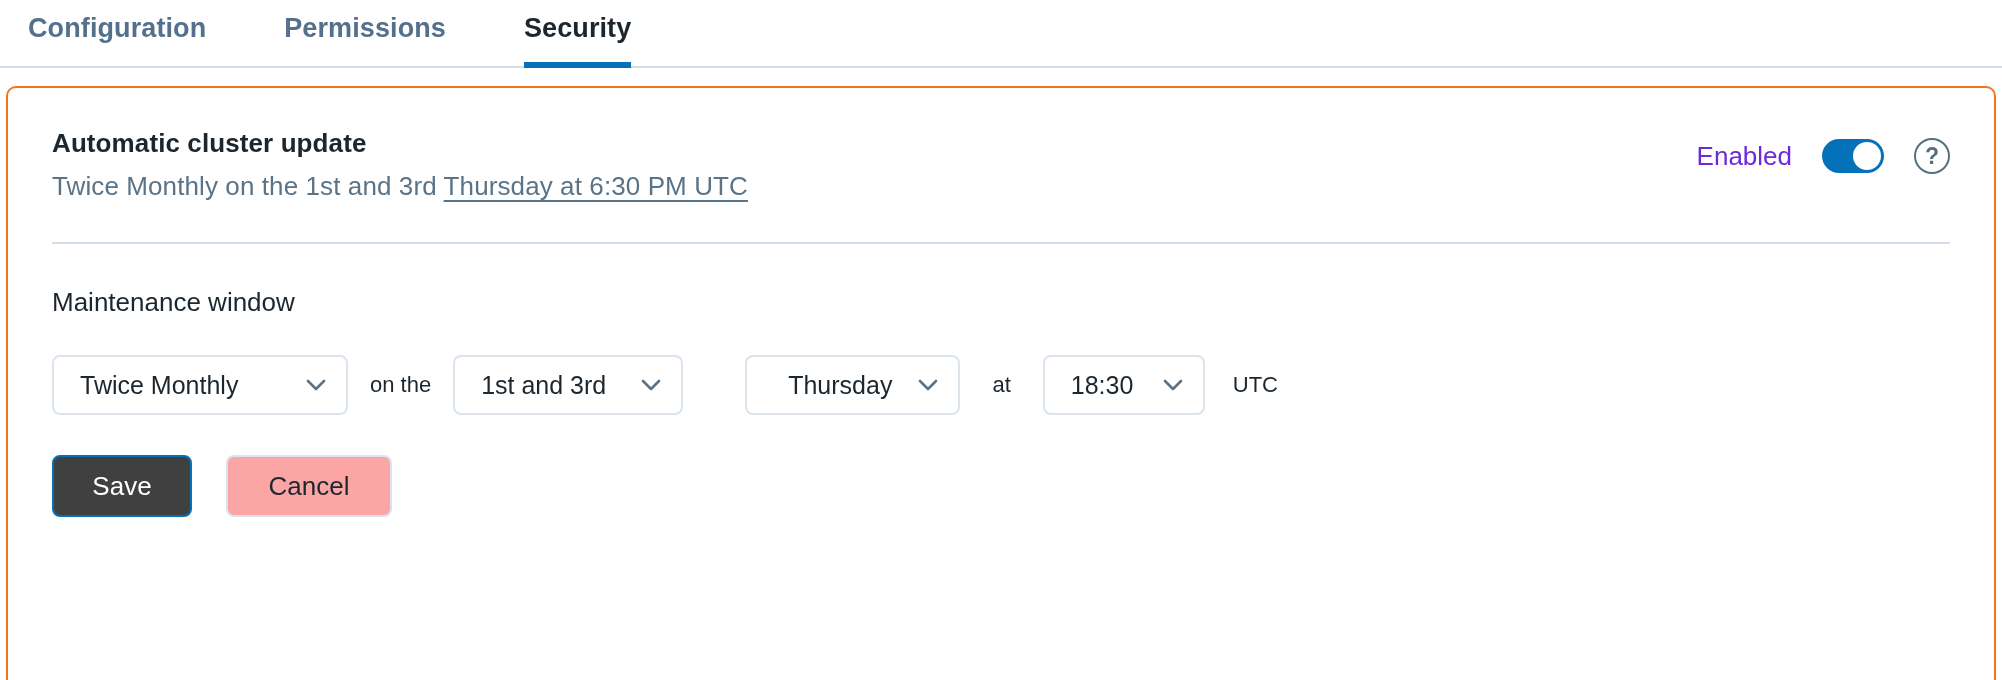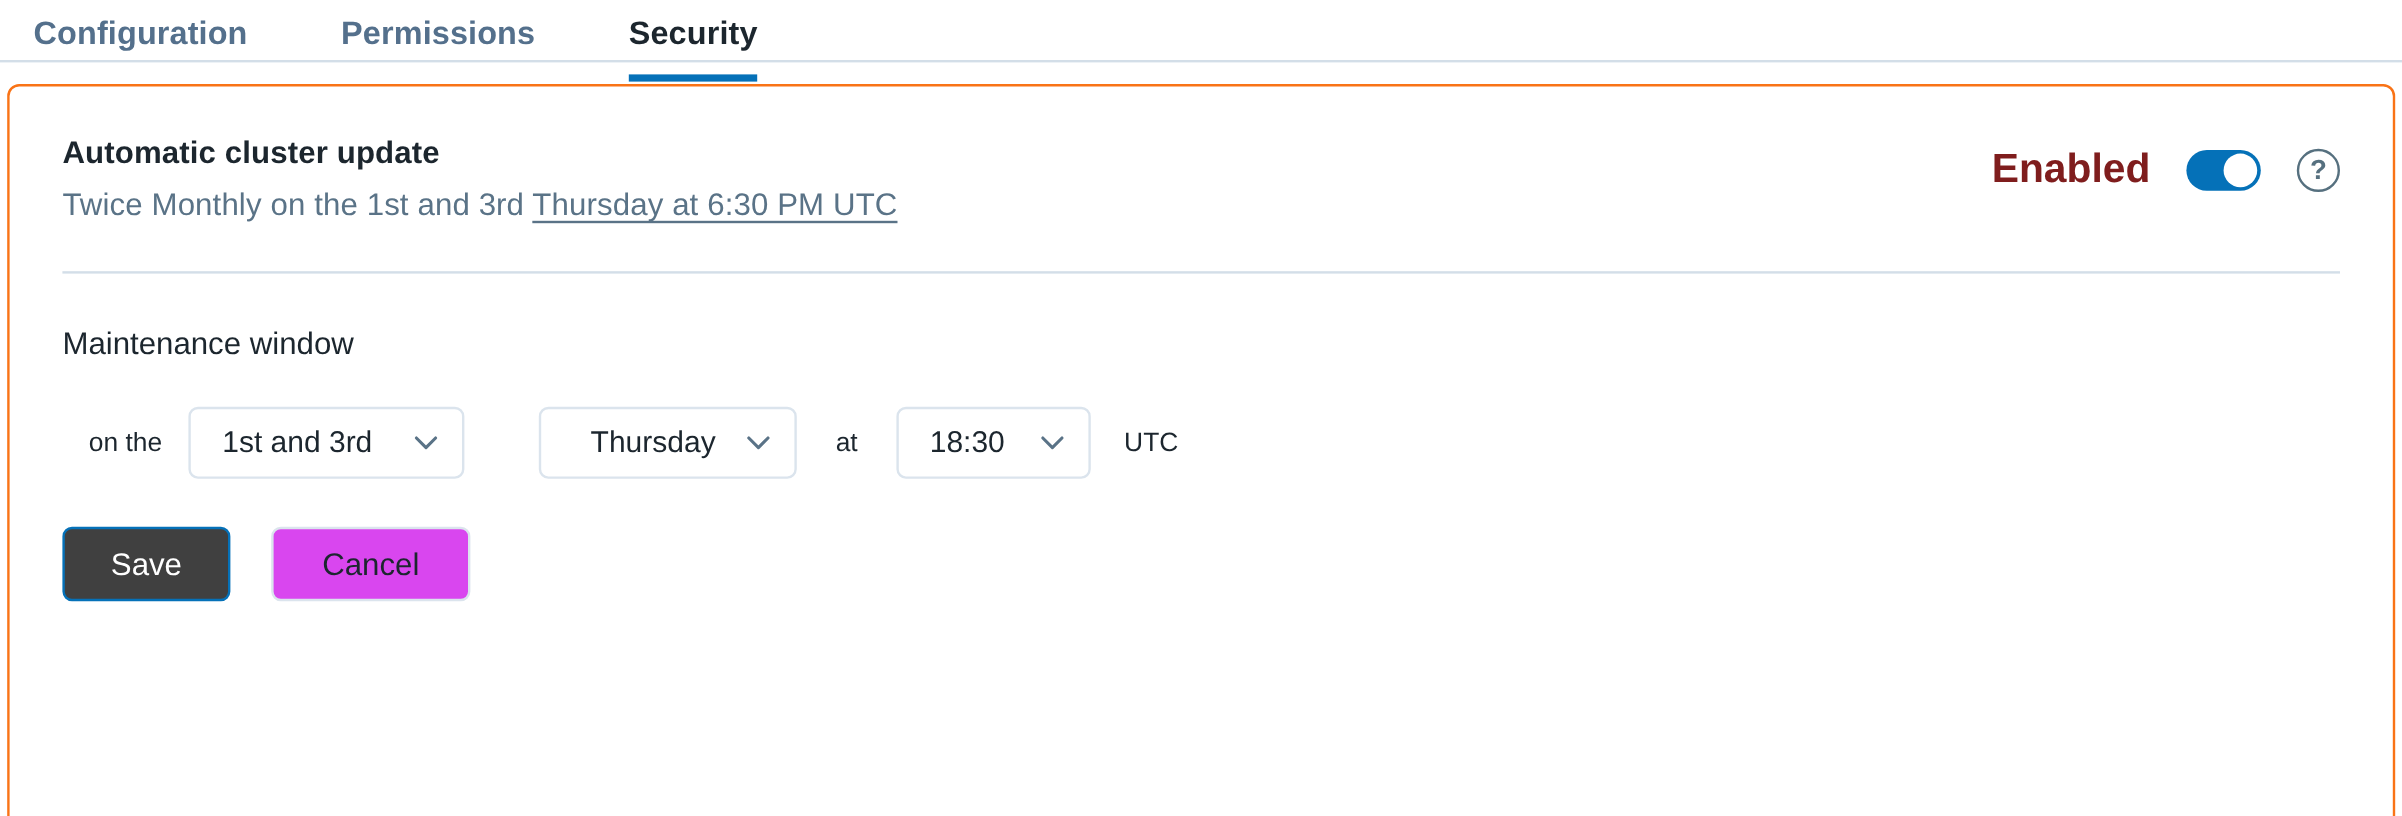--- a/index.html
+++ b/index.html
@@ -12,21 +12,21 @@
     width: 2002px;
     height: 680px;
     font-family: "Liberation Sans", sans-serif;
     color: #1f2933;
     overflow: hidden;
   }
 
   
   .tabbar {
     position: relative;
-    height: 52px;
+    height: 68px;
     padding: 0 0 0 18px;
     display: flex;
     align-items: flex-start;
   }
   .tabbar-rule {
     position: absolute;
     left: 0;
     right: 0;
     bottom: 0;
     height: 2px;
@@ -103,23 +103,23 @@
     cursor: pointer;
   }
 
   .toggle-group {
     display: flex;
     align-items: center;
     gap: 30px;
     padding-top: 10px;
   }
   .toggle-label {
-    font-size: 34px;
-    font-weight: 700;
-    color: #7f1d1d;
+    font-size: 26px;
+    font-weight: 400;
+    color: #6d28d9;
   }
   .switch {
     width: 62px;
     height: 34px;
     border-radius: 17px;
     background: #0571b8;
     position: relative;
     cursor: pointer;
     flex: none;
   }
@@ -220,21 +220,21 @@
     justify-content: center;
   }
   .btn-primary {
     background: #404040;
     color: #ffffff;
     border: 2px solid #0571b8;
     padding: 0 32px;
     min-width: 140px;
   }
   .btn-secondary {
-    background: #d946ef;
+    background: #fca5a5;
     color: #1c262e;
     border: 2px solid #dbe4ed;
     padding: 0 32px;
     min-width: 166px;
   }
 </style>
 </head>
 <body>
 
 <div class="tabbar">
@@ -271,20 +271,26 @@
         </div>
       </div>
     </div>
 
     <div class="divider"></div>
 
     <div class="maint-title">Maintenance window</div>
 
     <div class="controls-row">
 
+      <div class="select select-freq">
+        <span class="sel-value">Twice Monthly</span>
+        <svg class="chev" viewBox="0 0 20 12">
+          <path d="M2 2 L10 10 L18 2" fill="none" stroke="#5a7387" stroke-width="2.6" stroke-linecap="round" stroke-linejoin="round"></path>
+        </svg>
+      </div>
 
       <span class="inline-text">on the</span>
 
       <div class="select select-week">
         <span class="sel-value">1st and 3rd</span>
         <svg class="chev" viewBox="0 0 20 12">
           <path d="M2 2 L10 10 L18 2" fill="none" stroke="#5a7387" stroke-width="2.6" stroke-linecap="round" stroke-linejoin="round"></path>
         </svg>
       </div>
 

